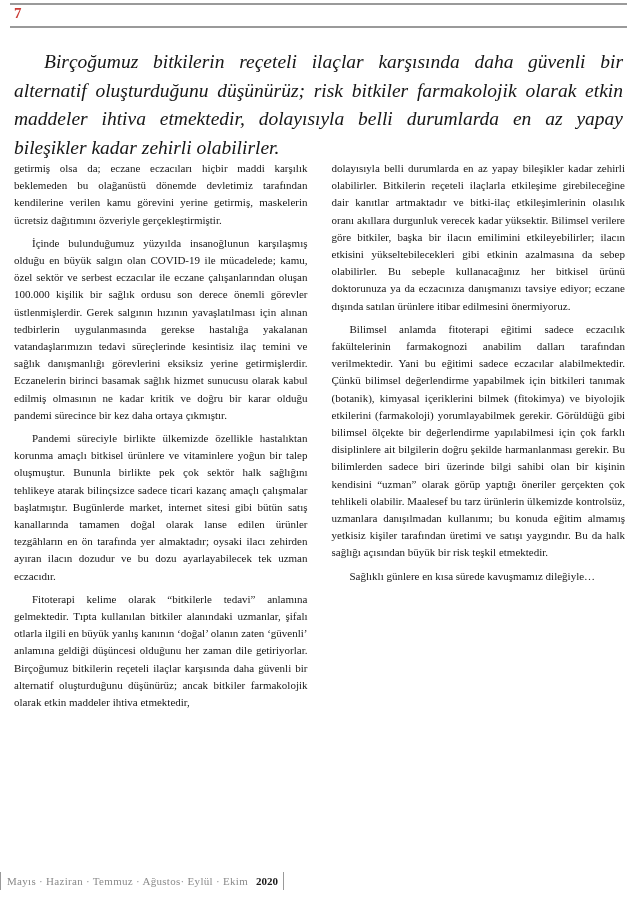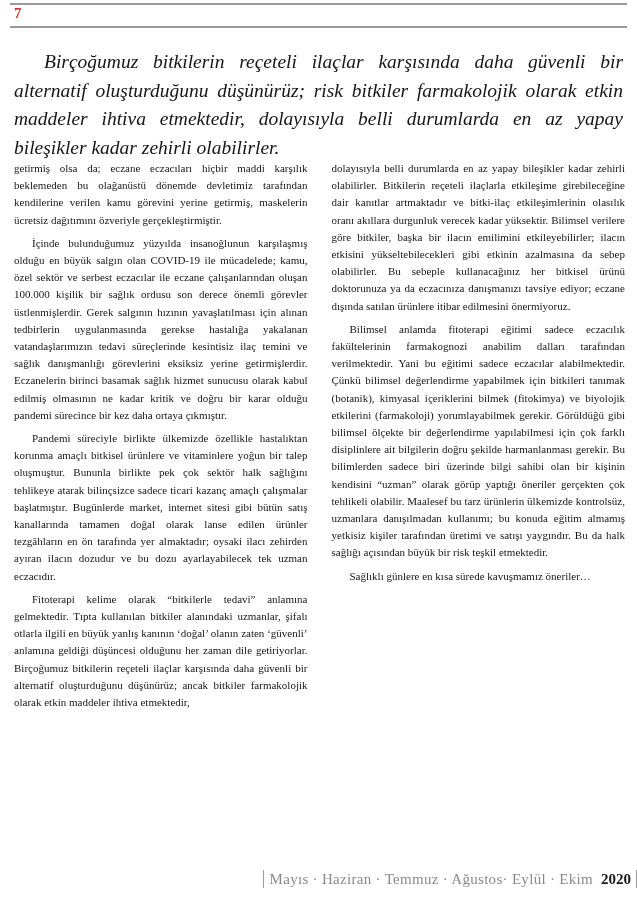--- a/index.html
+++ b/index.html
@@ -75,22 +75,22 @@
     text-align: justify;
     color: #161616;
   }
   .col p.indent { text-indent: 18px; }
   
   .footer {
     position: absolute;
     left: 0;
     right: 0;
     bottom: 8px;
-    text-align: right;
-    font-size: 15px;
+    text-align: left;
+    font-size: 11px;
   }
   .footer-inner {
     display: inline-flex;
     align-items: center;
   }
   .footer-bar {
     display: inline-block;
     width: 1px;
     height: 18px;
     background: #9a9a9a;
@@ -120,21 +120,21 @@
 <div class="columns">
   <div class="col">
     <p>getirmiş olsa da; eczane eczacıları hiçbir maddi karşılık beklemeden bu olağanüstü dönemde devletimiz tarafından kendilerine verilen kamu görevini yerine getirmiş, maskelerin ücretsiz dağıtımını özveriyle gerçekleştirmiştir.</p>
     <p class="indent">İçinde bulunduğumuz yüzyılda insanoğlunun karşılaşmış olduğu en büyük salgın olan COVID-19 ile mücadelede; kamu, özel sektör ve serbest eczacılar ile eczane çalışanlarından oluşan 100.000 kişilik bir sağlık ordusu son derece önemli görevler üstlenmişlerdir. Gerek salgının hızının yavaşlatılması için alınan tedbirlerin uygulanmasında gerekse hastalığa yakalanan vatandaşlarımızın tedavi süreçlerinde kesintisiz ilaç temini ve sağlık danışmanlığı görevlerini eksiksiz yerine getirmişlerdir. Eczanelerin birinci basamak sağlık hizmet sunucusu olarak kabul edilmiş olmasının ne kadar kritik ve doğru bir karar olduğu pandemi sürecince bir kez daha ortaya çıkmıştır.</p>
     <p class="indent">Pandemi süreciyle birlikte ülkemizde özellikle hastalıktan korunma amaçlı bitkisel ürünlere ve vitaminlere yoğun bir talep oluşmuştur. Bununla birlikte pek çok sektör halk sağlığını tehlikeye atarak bilinçsizce sadece ticari kazanç amaçlı çalışmalar başlatmıştır. Bugünlerde market, internet sitesi gibi bütün satış kanallarında tamamen doğal olarak lanse edilen ürünler tezgâhların en ön tarafında yer almaktadır; oysaki ilacı zehirden ayıran ilacın dozudur ve bu dozu ayarlayabilecek tek uzman eczacıdır.</p>
     <p class="indent">Fitoterapi kelime olarak “bitkilerle tedavi” anlamına gelmektedir. Tıpta kullanılan bitkiler alanındaki uzmanlar, şifalı otlarla ilgili en büyük yanlış kanının ‘doğal’ olanın zaten ‘güvenli’ anlamına geldiği düşüncesi olduğunu her zaman dile getiriyorlar. Birçoğumuz bitkilerin reçeteli ilaçlar karşısında daha güvenli bir alternatif oluşturduğunu düşünürüz; ancak bitkiler farmakolojik olarak etkin maddeler ihtiva etmektedir,</p>
   </div>
   <div class="col">
     <p>dolayısıyla belli durumlarda en az yapay bileşikler kadar zehirli olabilirler. Bitkilerin reçeteli ilaçlarla etkileşime girebileceğine dair kanıtlar artmaktadır ve bitki-ilaç etkileşimlerinin olasılık oranı akıllara durgunluk verecek kadar yüksektir. Bilimsel verilere göre bitkiler, başka bir ilacın emilimini etkileyebilirler; ilacın etkisini yükseltebilecekleri gibi etkinin azalmasına da sebep olabilirler. Bu sebeple kullanacağınız her bitkisel ürünü doktorunuza ya da eczacınıza danışmanızı tavsiye ediyor; eczane dışında satılan ürünlere itibar edilmesini önermiyoruz.</p>
     <p class="indent">Bilimsel anlamda fitoterapi eğitimi sadece eczacılık fakültelerinin farmakognozi anabilim dalları tarafından verilmektedir. Yani bu eğitimi sadece eczacılar alabilmektedir. Çünkü bilimsel değerlendirme yapabilmek için bitkileri tanımak (botanik), kimyasal içeriklerini bilmek (fitokimya) ve biyolojik etkilerini (farmakoloji) yorumlayabilmek gerekir. Görüldüğü gibi bilimsel ölçekte bir değerlendirme yapılabilmesi için çok farklı disiplinlere ait bilgilerin doğru şekilde harmanlanması gerekir. Bu bilimlerden sadece biri üzerinde bilgi sahibi olan bir kişinin kendisini “uzman” olarak görüp yaptığı öneriler gerçekten çok tehlikeli olabilir. Maalesef bu tarz ürünlerin ülkemizde kontrolsüz, uzmanlara danışılmadan kullanımı; bu konuda eğitim almamış yetkisiz kişiler tarafından üretimi ve satışı yaygındır. Bu da halk sağlığı açısından büyük bir risk teşkil etmektedir.</p>
-    <p class="indent">Sağlıklı günlere en kısa sürede kavuşmamız öneriler…</p>
+    <p class="indent">Sağlıklı günlere en kısa sürede kavuşmamız dileğiyle…</p>
   </div>
 </div>
 
 <div class="footer">
   <span class="footer-inner">
     <span class="footer-bar"></span>
     <span class="footer-months">Mayıs · Haziran · Temmuz · Ağustos· Eylül · Ekim</span>
     <span class="footer-year">2020</span>
     <span class="footer-bar"></span>
   </span>

